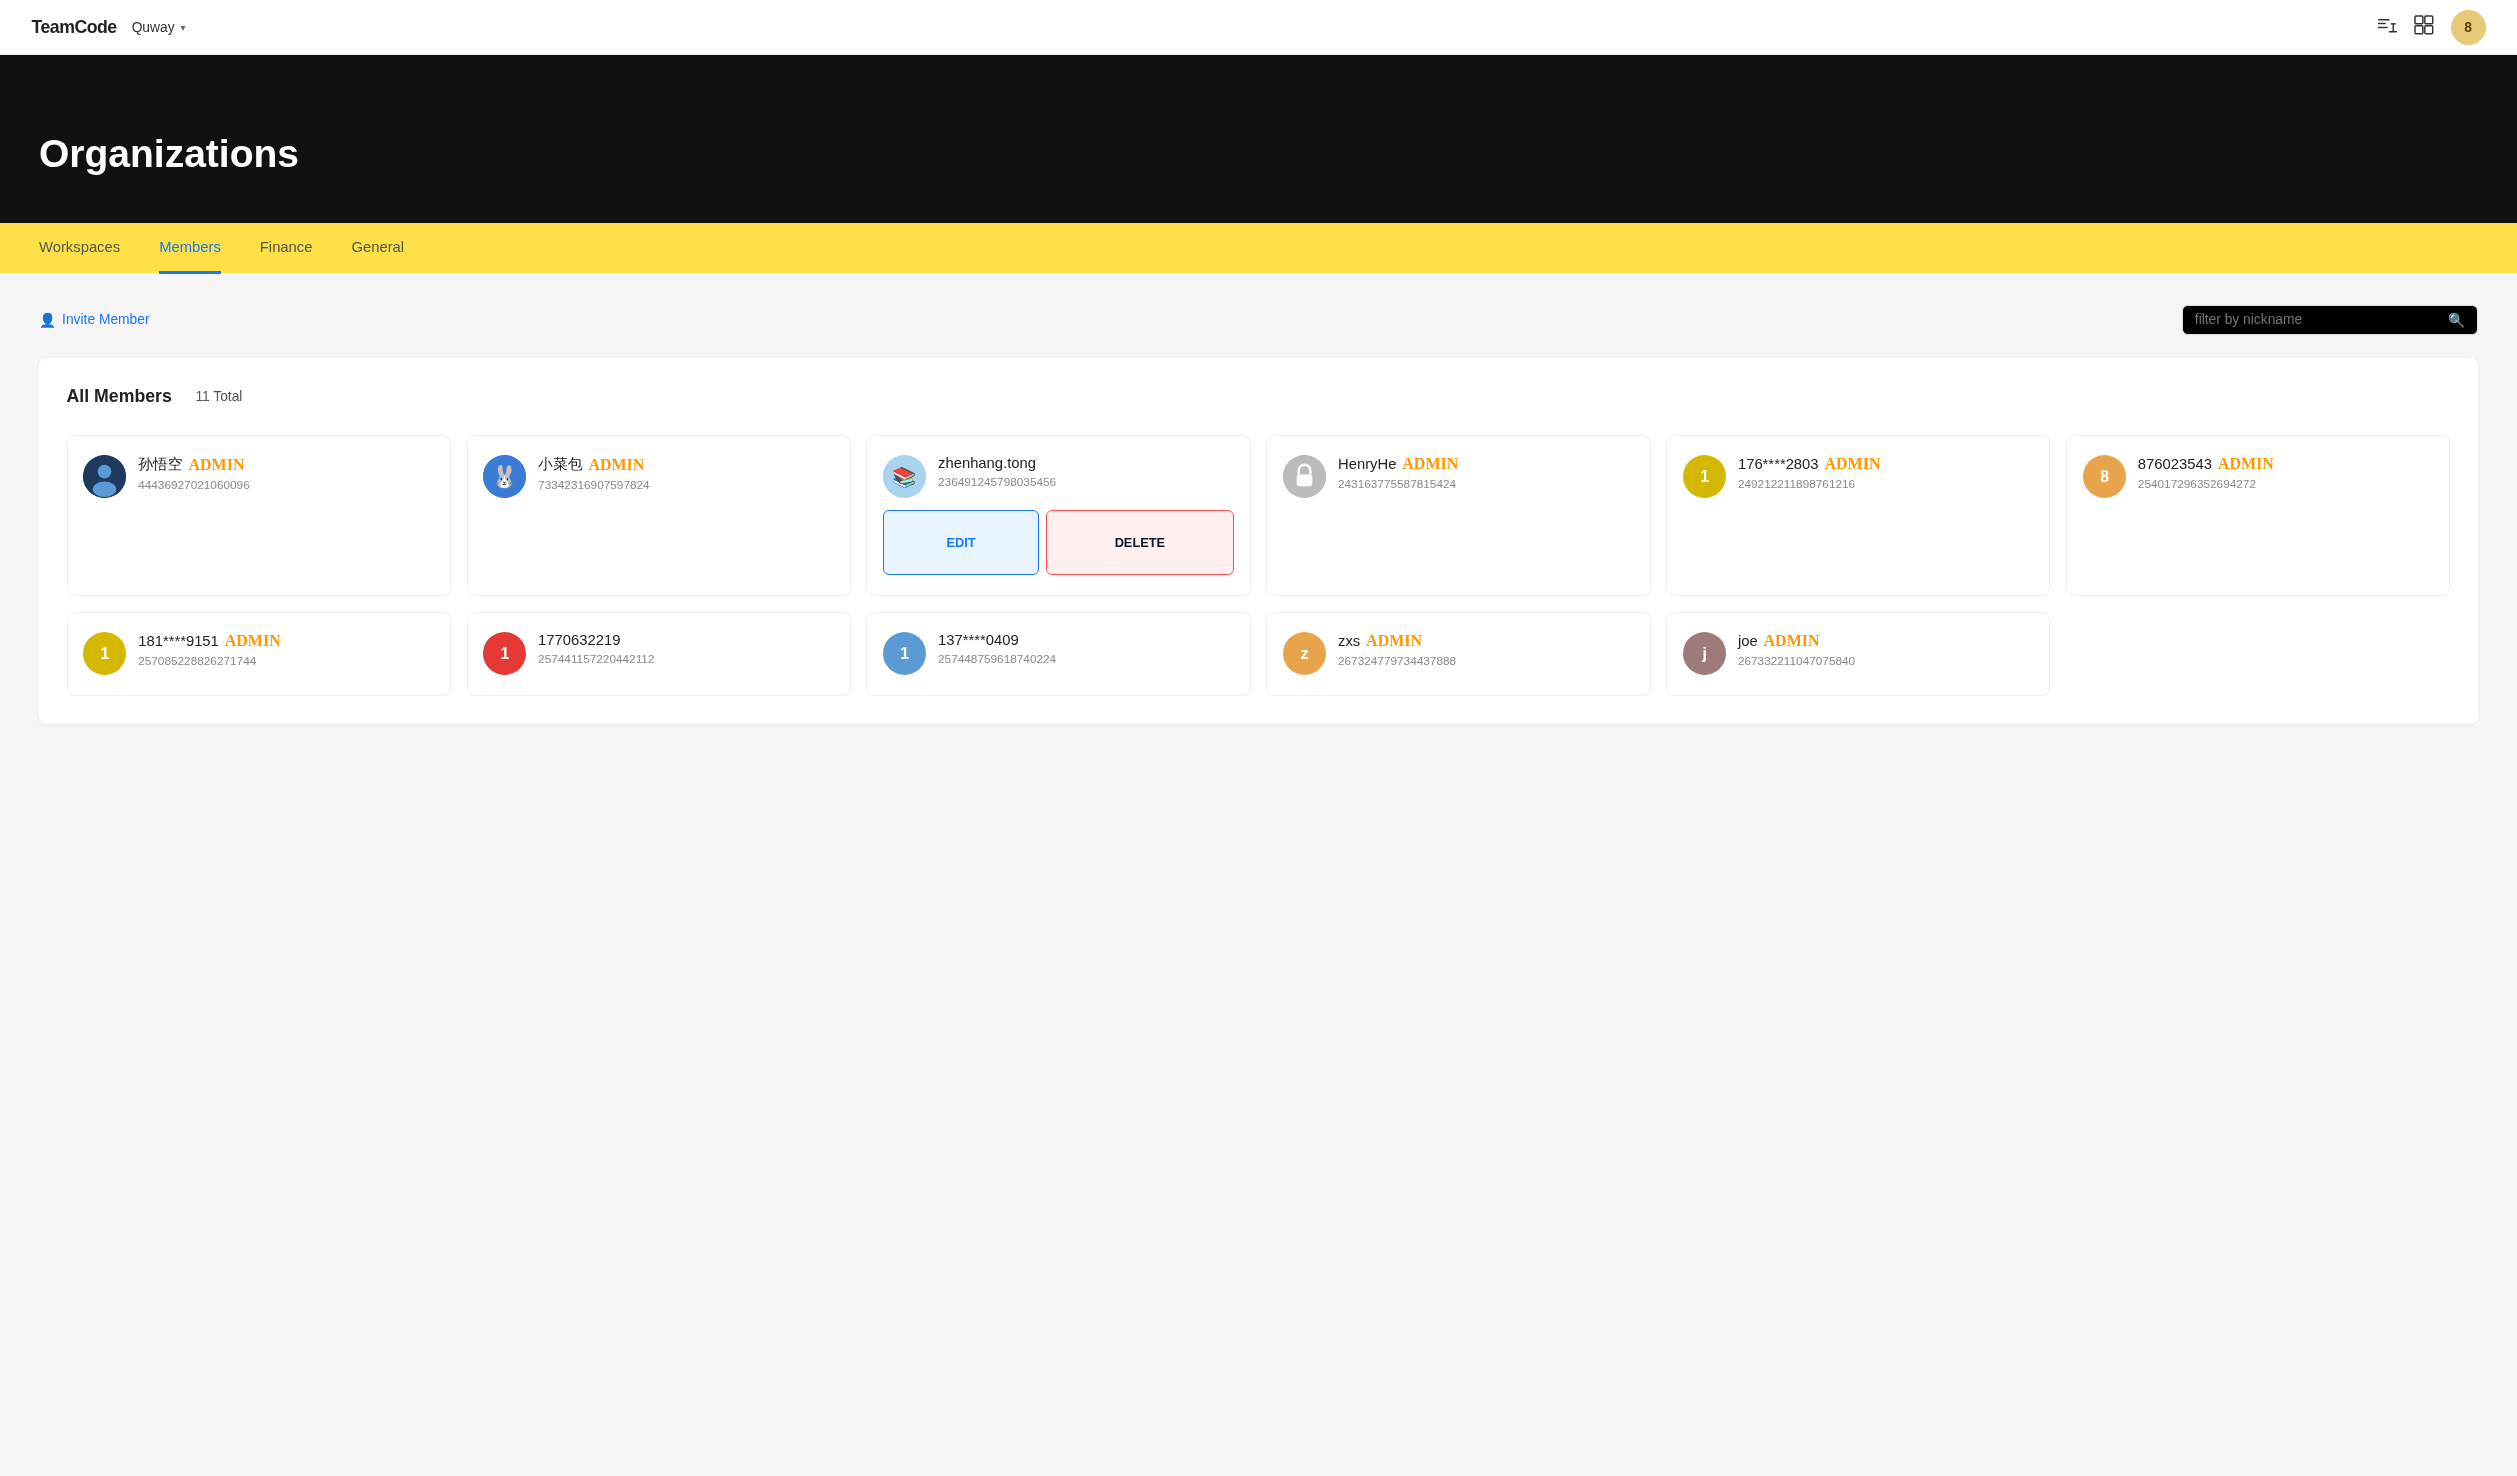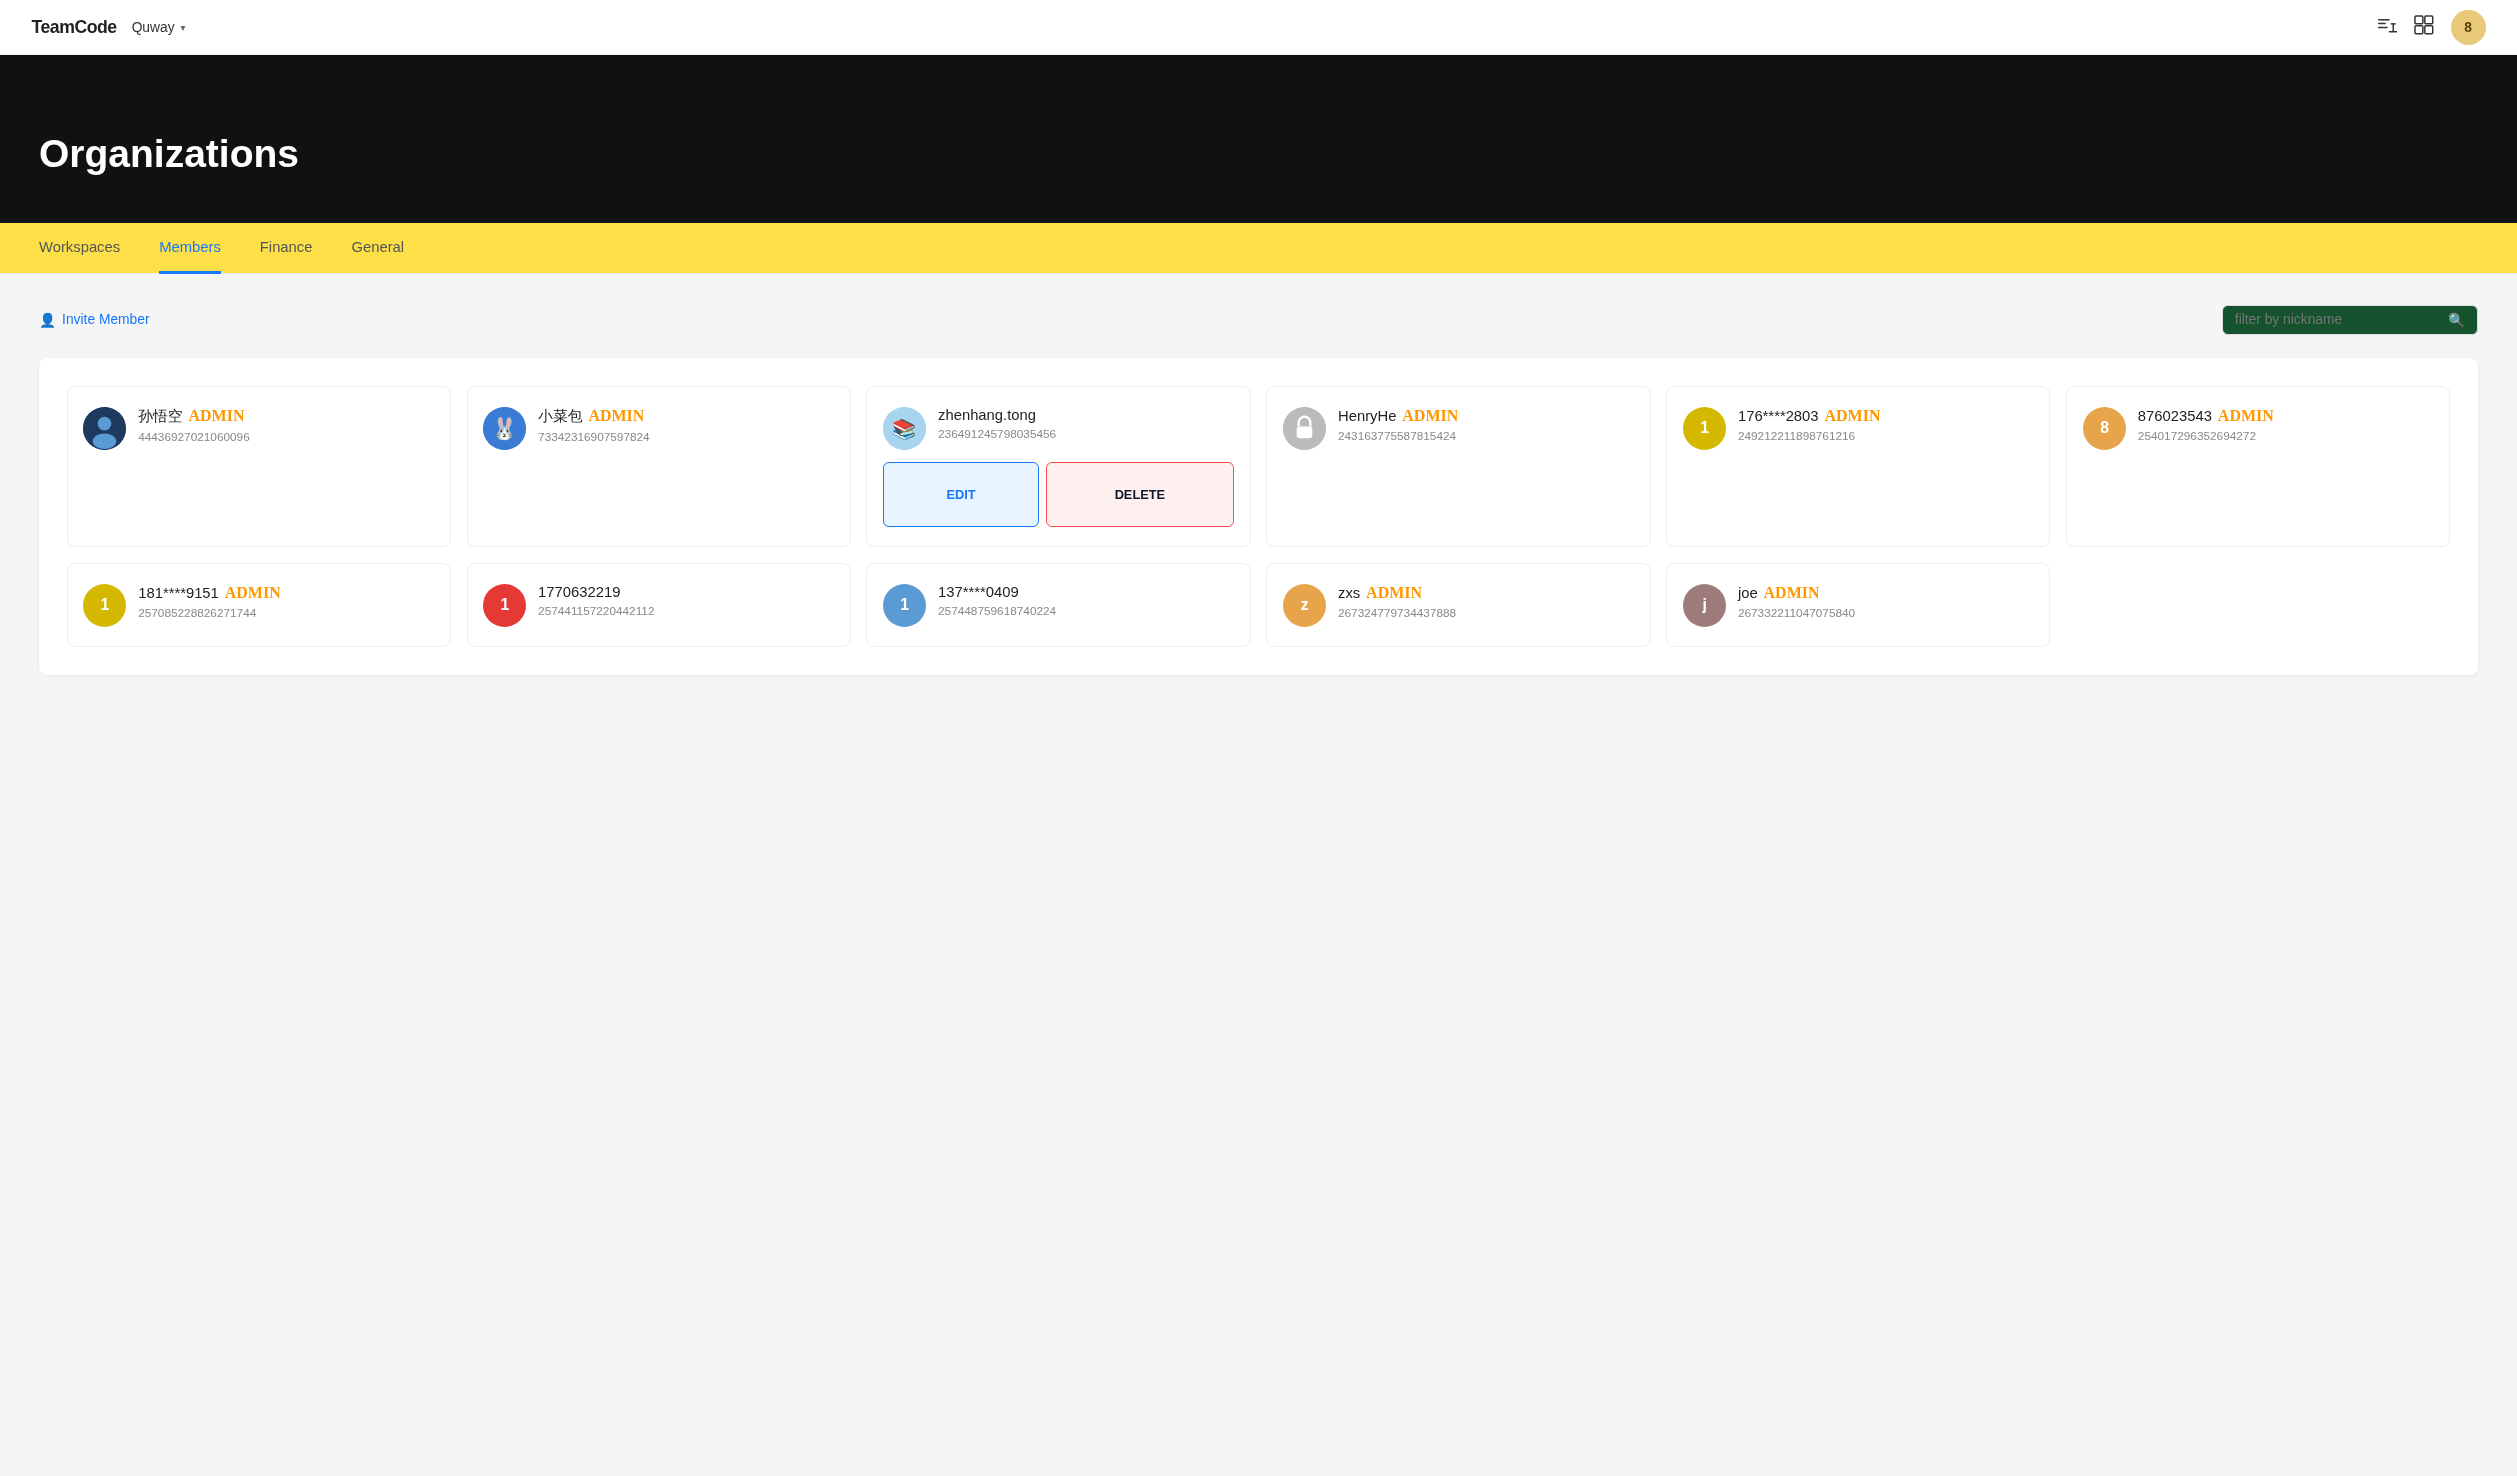--- a/index.html
+++ b/index.html
@@ -65,22 +65,22 @@
       margin-bottom: 23.6px;
     }
     .invite-btn {
       display: flex; align-items: center; gap: 5.9px;
       font-size: 13.8px; color: #1677ff; cursor: pointer;
       background: none; border: none;
     }
     .search-box {
       display: flex; align-items: center;
       border: 1px solid #ddd; border-radius: 5.9px;
-      padding: 5.9px 11.8px; gap: 7.9px; background: #14532d;
-      width: 256px;
+      padding: 5.9px 11.8px; gap: 7.9px; background: #000000;
+      width: 296px;
     }
     .search-box input {
       border: none; outline: none; font-size: 13.8px;
       color: #999; background: transparent; width: 100%;
     }
     .search-icon { color: #999; font-size: 13.8px; }
 
     
     .panel {
       background: #fff;
@@ -194,20 +194,24 @@
       <span>👤</span>
       <span>Invite Member</span>
     </button>
     <div class="search-box">
       <input type="text" placeholder="filter by nickname" style="">
       <span class="search-icon">🔍</span>
     </div>
   </div>
 
   <div class="panel">
+    <div class="panel-header">
+      <span class="panel-title">All Members</span>
+      <span class="panel-count">11 Total</span>
+    </div>
     <div class="member-grid" id="member-grid">
         <div class="member-card">
     <div class="member-card-inner">
       <div class="member-avatar" style="background:#1e3a5f;overflow:hidden">
         <svg width="43" height="43" viewBox="0 0 44 44">
                 <circle cx="22" cy="22" r="22" fill="#1e3a5f"></circle>
         <circle cx="22" cy="17" r="7" fill="#5b9bd5"></circle>
                 <ellipse cx="22" cy="35" rx="12" ry="8" fill="#5b9bd5"></ellipse>
               </svg>
       </div>

